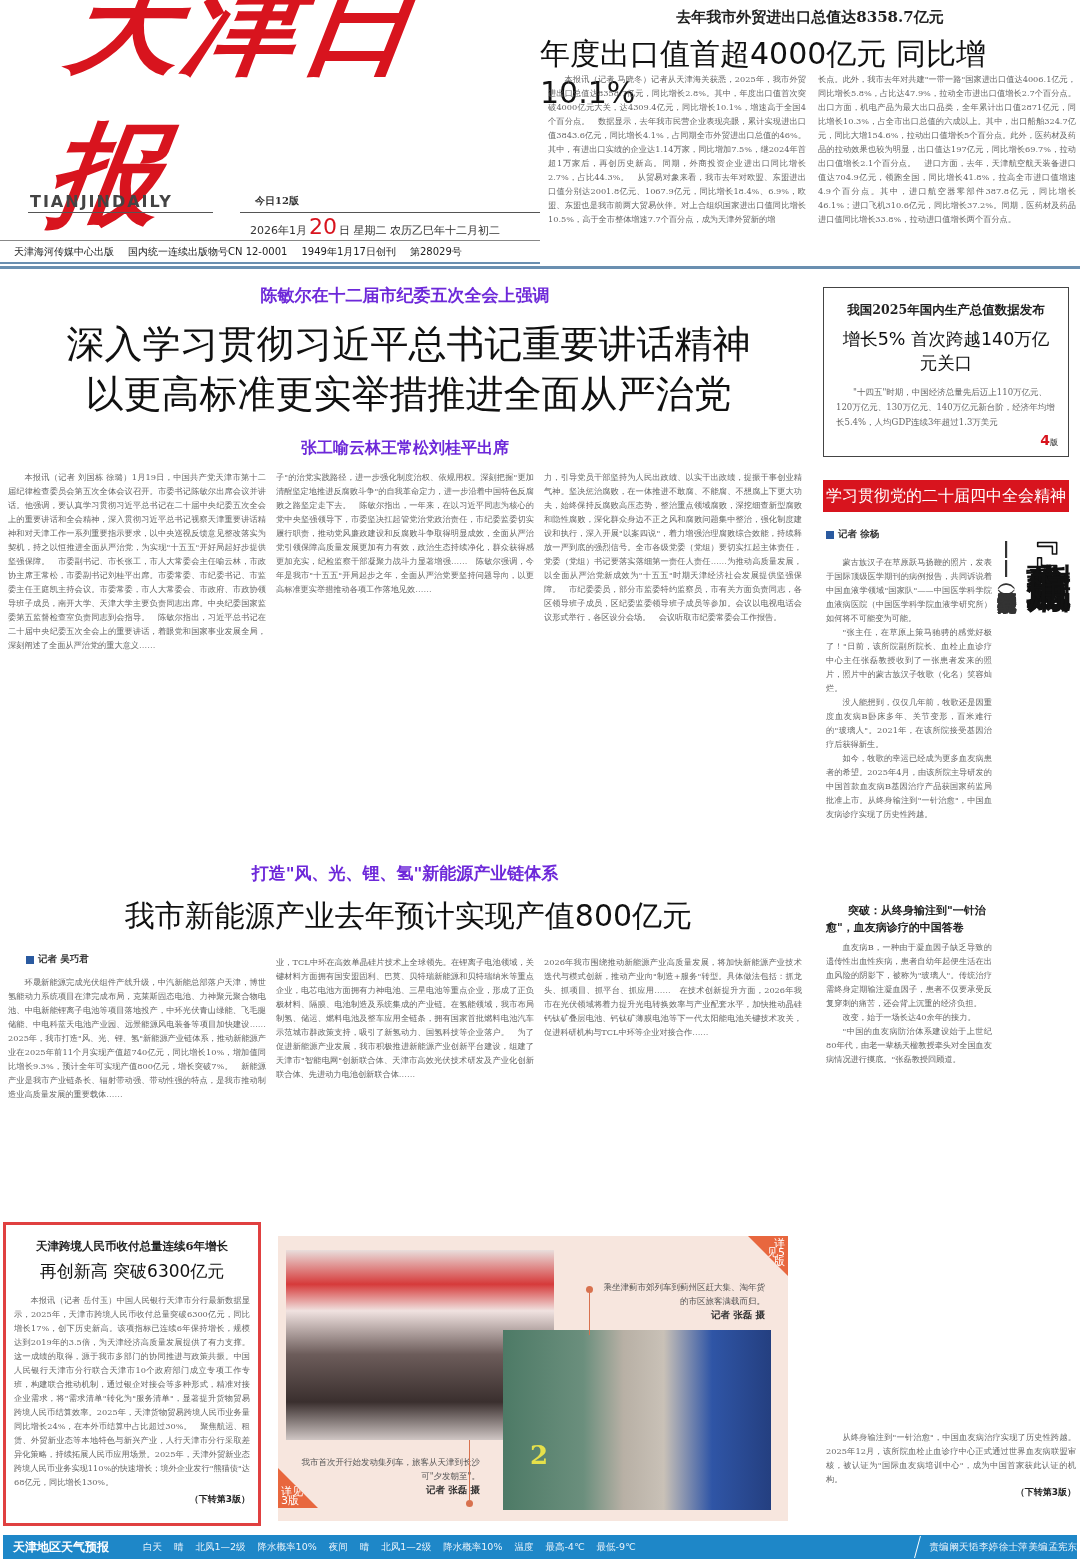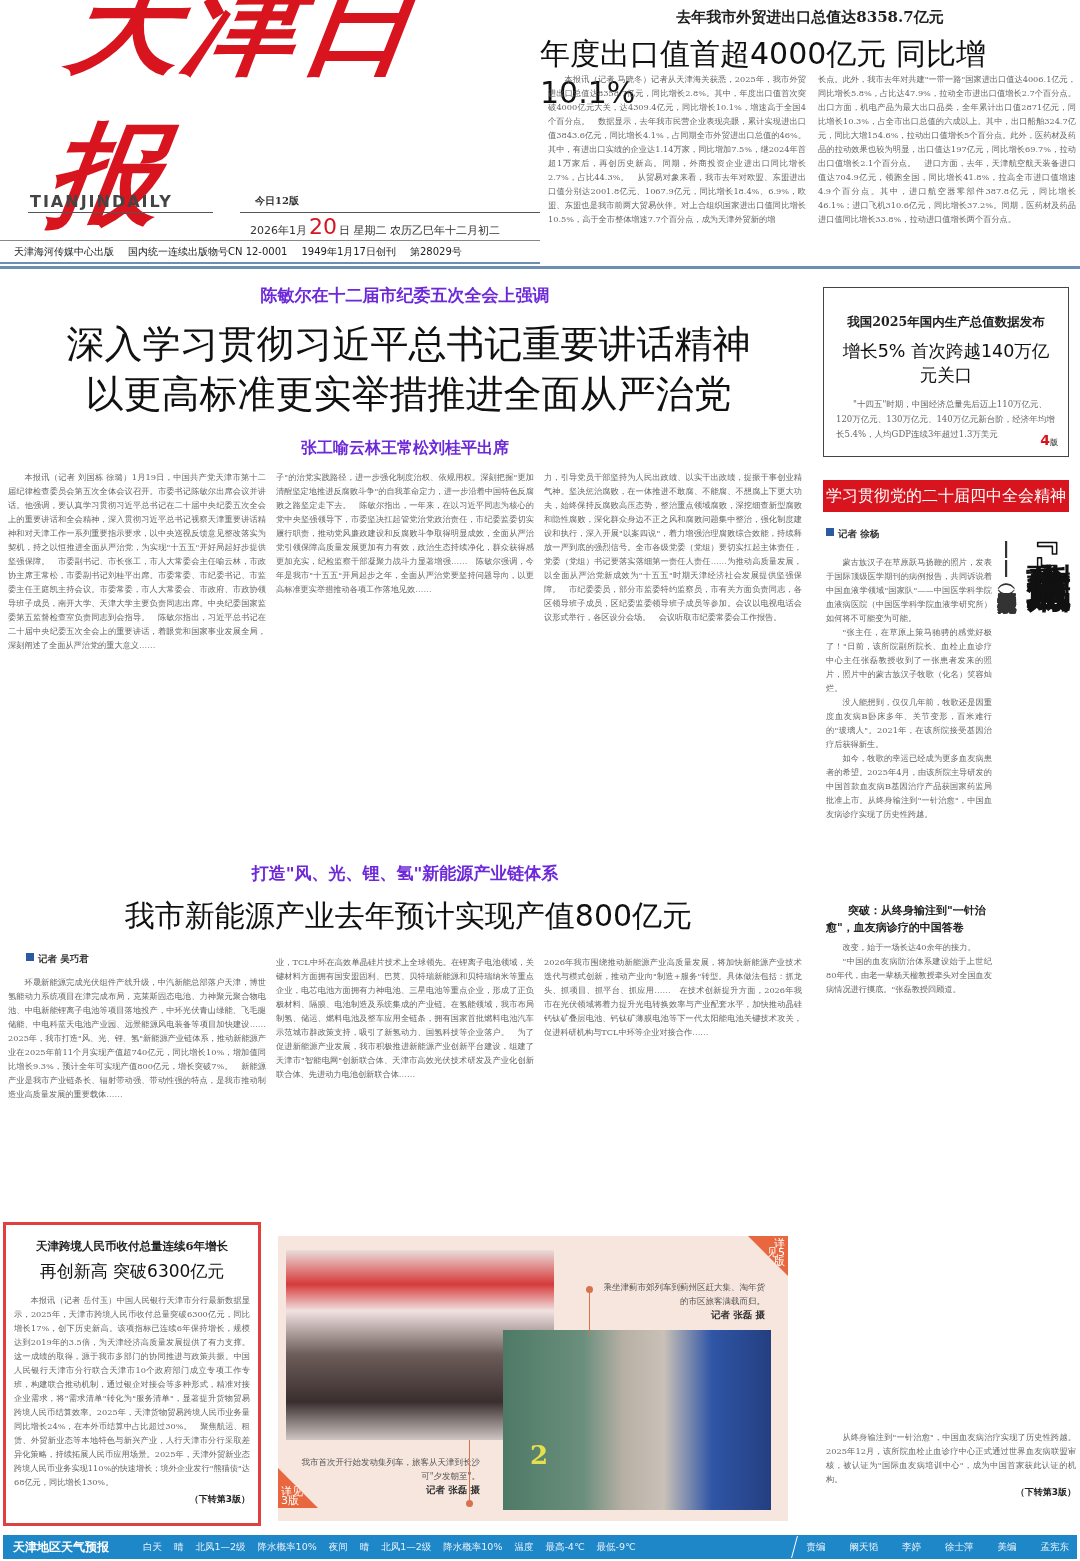--- a/index.html
+++ b/index.html
@@ -12,49 +12,49 @@
   .date-line { left: 240px; top: 212px; width: 300px; height: 1px; background: #555; }
   .date { left: 250px; top: 214px; font-family: "DejaVu Sans", sans-serif; font-size: 11px; color: #333; display: flex; align-items: baseline; gap: 2px; }
   .date .day { color: #d8141e; font-size: 22px; }
   .pubbar { left: 0; top: 240px; width: 540px; height: 24px; border-top: 1px solid #888; border-bottom: 2px solid #6a8fb0; font-family: "DejaVu Sans", sans-serif; font-size: 10px; color: #222; display: flex; align-items: center; gap: 14px; padding-left: 14px; }
   .trade-sub { left: 540px; top: 8px; width: 540px; text-align: center; font-size: 15px; font-weight: bold; color: #222; }
   .trade-main { left: 540px; top: 34px; width: 540px; text-align: left; font-family: "DejaVu Sans", sans-serif; font-size: 30px; color: #111; }
   .body-text { font-family: "DejaVu Serif", serif; font-size: 8.2px; line-height: 14px; color: #666; text-align: justify; text-indent: 2em; }
   .hr-blue { height: 3px; background: #6a8fb0; }
   .sec-sub { font-size: 17px; font-weight: bold; color: #6d28d9; text-align: center; }
   .sec-main { font-family: "DejaVu Sans", sans-serif; color: #111; text-align: center; padding-left: 7px; }
-  .gdp-box { left: 823px; top: 287px; width: 246px; height: 170px; border: 1px solid #444; padding: 26px 12px; }
+  .gdp-box { left: 823px; top: 287px; width: 246px; height: 170px; border: 1px solid #444; padding: 14px 12px; }
   .gdp-sub { font-size: 12.5px; font-weight: bold; color: #222; text-align: center; }
   .gdp-main { font-family: "DejaVu Sans", sans-serif; font-size: 17.5px; color: #111; text-align: center; margin-top: 8px; }
   .gdp-body { font-size: 8.5px; line-height: 15px; color: #666; margin-top: 10px; text-indent: 2em; }
   .gdp-ref { position: absolute; right: 10px; bottom: 8px; color: #d8141e; font-weight: bold; font-size: 14px; font-family: "DejaVu Sans", sans-serif; }
   .gdp-ref small { font-size: 8px; color: #666; }
   .red-banner { left: 823px; top: 480px; width: 246px; height: 32px; background: #d8141e; color: #fff; font-family: "DejaVu Sans", sans-serif; font-size: 16px; display: flex; align-items: center; justify-content: center; }
-  .byline { font-family: "DejaVu Sans", sans-serif; font-size: 9.5px; color: #333; font-weight: bold; display: flex; gap: 4px; }
+  .byline { font-family: "DejaVu Sans", sans-serif; font-size: 9.5px; color: #333; font-weight: bold; display: flex; align-items: center; gap: 4px; }
   .byline .sq { width: 8px; height: 8px; background: #2a5aa0; display: inline-block; }
   .vert-title { writing-mode: vertical-rl; font-family: "DejaVu Sans", sans-serif; color: #111; }
   .vert-sub { writing-mode: vertical-rl; font-family: "DejaVu Serif", serif; font-weight: bold; color: #333; }
   .subhead-right { font-size: 11px; font-weight: bold; color: #222; font-family: "DejaVu Sans", sans-serif; line-height: 17px; }
   .rmb-box { left: 3px; top: 1222px; width: 258px; height: 304px; border: 3px solid #e04040; padding: 14px 8px 6px 8px; }
   .rmb-sub { font-size: 11.5px; font-weight: bold; color: #222; text-align: center; }
   .rmb-main { font-family: "DejaVu Sans", sans-serif; font-size: 17px; color: #111; text-align: center; margin-top: 6px; }
   .cont { text-align: right; font-family: "DejaVu Sans", sans-serif; font-weight: bold; font-size: 9px; color: #222; }
   .photo-panel { left: 278px; top: 1236px; width: 510px; height: 285px; background: #f7e6de; }
   .photo1 { left: 286px; top: 1250px; width: 268px; height: 190px; background: linear-gradient(180deg, #e9dedc 0%, #d63a3a 18%, #f0e2e0 32%, #6c5c5a 55%, #3a2f2e 80%, #cfc6c4 100%); }
   .photo2 { left: 503px; top: 1330px; width: 268px; height: 180px; background: linear-gradient(90deg, #4d7a66 0%, #6b8f7d 30%, #b8b0a5 45%, #c9c1b7 60%, #2f55a6 78%, #243f80 100%); }
   .photo-num { left: 530px; top: 1440px; color: #e6e04a; font-size: 26px; font-weight: bold; font-family: "DejaVu Serif", serif; }
   .caption { font-size: 8.5px; line-height: 14px; color: #555; text-align: right; }
   .caption .credit { font-family: "DejaVu Sans", sans-serif; font-weight: bold; color: #333; font-size: 9.5px; }
   .corner-tag { width: 40px; height: 40px; background: #e8673e; color: #fff; font-family: "DejaVu Sans", sans-serif; font-size: 11px; display: flex; align-items: flex-end; padding: 3px; line-height: 9px; }
   .pin-line { width: 1px; background: #d8714e; }
   .pin-dot { width: 7px; height: 7px; border-radius: 50%; background: #d8714e; }
   .weather { left: 3px; top: 1535px; width: 1074px; height: 24px; background: #1e87c8; color: #e9f3fb; font-family: "DejaVu Sans", sans-serif; font-size: 9.5px; display: flex; align-items: center; padding-left: 10px; gap: 12px; }
   .weather .title { color: #fff; font-weight: bold; font-size: 12px; margin-right: 22px; }
   .weather .sep { width: 1px; height: 22px; background: #fff; transform: skewX(-15deg); margin-left: auto; }
-  .weather .editors { display: flex; gap: 24px; padding-right: 8px; }
+  .weather .editors { display: flex; gap: 1px; }
 </style>
 </head>
 <body>
 
 <div class="abs masthead-logo">天津日报</div>
 <div class="abs logo-en">TIANJINDAILY</div>
 <div class="abs logo-en-line"></div>
 <div class="abs edition">今日12版</div>
 <div class="abs date-line"></div>
 <div class="abs date">
@@ -99,20 +99,21 @@
 <div class="abs vert-title" style="left:1022px; top:528px; height:560px; font-size:46px; line-height:56px;">从『玻璃人』重生到生命方舟启航</div>
 <div class="abs vert-sub" style="left:996px; top:540px; height:590px; font-size:19px; line-height:24px;">——中国医学科学院血液病医院（中国医学科学院血液学研究所）的使命与攀登</div>
 <div class="abs" style="left:826px; top:555px; width:166px;">
   <p class="body-text">蒙古族汉子在草原跃马扬鞭的照片，发表于国际顶级医学期刊的病例报告，共同诉说着中国血液学领域"国家队"——中国医学科学院血液病医院（中国医学科学院血液学研究所）如何将不可能变为可能。</p>
   <p class="body-text">"张主任，在草原上策马驰骋的感觉好极了！"日前，该所院副所院长、血栓止血诊疗中心主任张磊教授收到了一张患者发来的照片，照片中的蒙古族汉子牧歌（化名）笑容灿烂。</p>
   <p class="body-text">没人能想到，仅仅几年前，牧歌还是因重度血友病B卧床多年、关节变形，百米难行的"玻璃人"。2021年，在该所院接受基因治疗后获得新生。</p>
   <p class="body-text">如今，牧歌的幸运已经成为更多血友病患者的希望。2025年4月，由该所院主导研发的中国首款血友病B基因治疗产品获国家药监局批准上市。从终身输注到"一针治愈"，中国血友病诊疗实现了历史性跨越。</p>
 </div>
 <div class="abs subhead-right" style="left:826px; top:902px; width:166px; text-indent:2em;">突破：从终身输注到"一针治愈"，血友病诊疗的中国答卷</div>
 <div class="abs" style="left:826px; top:940px; width:166px;">
+  <p class="body-text">血友病B，一种由于凝血因子缺乏导致的遗传性出血性疾病，患者自幼年起便生活在出血风险的阴影下，被称为"玻璃人"。传统治疗需终身定期输注凝血因子，患者不仅要承受反复穿刺的痛苦，还会背上沉重的经济负担。</p>
   <p class="body-text">改变，始于一场长达40余年的接力。</p>
   <p class="body-text">"中国的血友病防治体系建设始于上世纪80年代，由老一辈杨天楹教授牵头对全国血友病情况进行摸底。"张磊教授回顾道。</p>
 </div>
 <div class="abs" style="left:826px; top:1110px; width:250px; height:310px; overflow:hidden;">
 </div>
 <div class="abs" style="left:826px; top:1430px; width:250px;">
   <p class="body-text">从终身输注到"一针治愈"，中国血友病治疗实现了历史性跨越。2025年12月，该所院血栓止血诊疗中心正式通过世界血友病联盟审核，被认证为"国际血友病培训中心"，成为中国首家获此认证的机构。</p>
   <div class="cont">（下转第3版）</div>
 </div>
 

